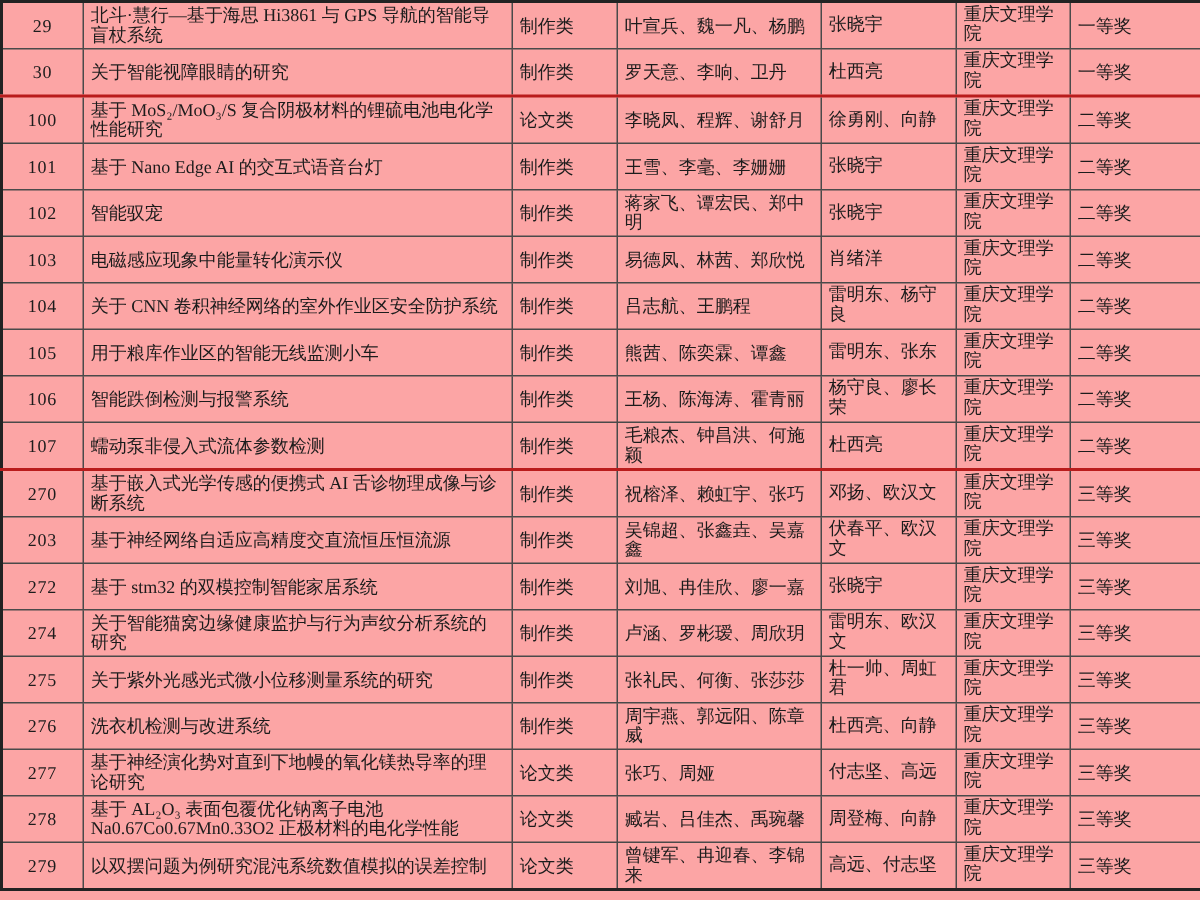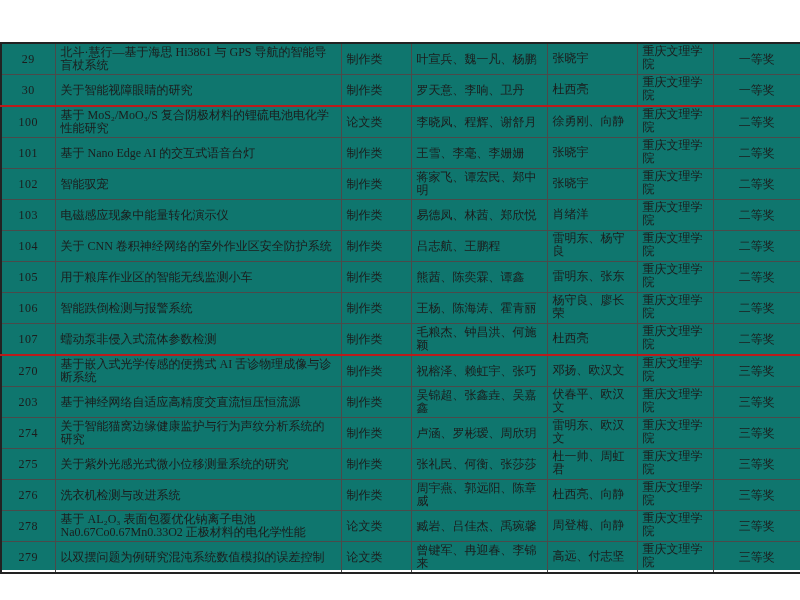--- a/index.html
+++ b/index.html
@@ -4,23 +4,22 @@
 <style>
   * { margin: 0; padding: 0; box-sizing: border-box; }
   html, body {
     width: 800px; height: 600px;
     background: #ffffff;
     font-family: "Liberation Serif", "DejaVu Serif", serif;
     color: #1c1c1c;
     overflow: hidden;
   }
   .page {
-    width: 800px; height: 528px;
-    background: #0f766e;
-    margin-top: 42px;
+    width: 800px; height: 600px;
+    background: #fca5a5;
   }
   table.awards {
     width: 800px;
     border-collapse: collapse;
     table-layout: fixed;
     border: 2px solid #222222;
   }
   table.awards td {
     border: 1px solid #4a4a4a;
     font-size: 12px;
@@ -35,21 +34,21 @@
     vertical-align: top;
     padding-top: 4px;
     font-family: "Liberation Serif", "DejaVu Serif", serif;
     letter-spacing: 0.5px;
   }
   td.col-title   { text-align: left; }
   td.col-category{ text-align: left; vertical-align: top; padding-top: 5px; }
   td.col-authors { text-align: left; }
   td.col-advisors{ text-align: left; font-family: Liberation Mono, monospace; }
   td.col-school  { text-align: left; font-family: Liberation Mono, monospace; }
-  td.col-award   { text-align: center; }
+  td.col-award   { text-align: left; }
   tr.section-start td {
     border-top: 2px solid #b91c1c;
   }
 </style>
 </head>
 <body>
 
 <div class="page">
   <table class="awards">
     <colgroup>
@@ -164,20 +163,29 @@
         <tr>
           <td class="col-no">203</td>
           <td class="col-title">基于神经网络自适应高精度交直流恒压恒流源</td>
           <td class="col-category">制作类</td>
           <td class="col-authors">吴锦超、张鑫垚、吴嘉鑫</td>
           <td class="col-advisors">伏春平、欧汉文</td>
           <td class="col-school">重庆文理学院</td>
           <td class="col-award">三等奖</td>
         </tr>
         <tr>
+          <td class="col-no">272</td>
+          <td class="col-title">基于 stm32 的双模控制智能家居系统</td>
+          <td class="col-category">制作类</td>
+          <td class="col-authors">刘旭、冉佳欣、廖一嘉</td>
+          <td class="col-advisors">张晓宇</td>
+          <td class="col-school">重庆文理学院</td>
+          <td class="col-award">三等奖</td>
+        </tr>
+        <tr>
           <td class="col-no">274</td>
           <td class="col-title">关于智能猫窝边缘健康监护与行为声纹分析系统的研究</td>
           <td class="col-category">制作类</td>
           <td class="col-authors">卢涵、罗彬瑷、周欣玥</td>
           <td class="col-advisors">雷明东、欧汉文</td>
           <td class="col-school">重庆文理学院</td>
           <td class="col-award">三等奖</td>
         </tr>
         <tr>
           <td class="col-no">275</td>
@@ -187,20 +195,29 @@
           <td class="col-advisors">杜一帅、周虹君</td>
           <td class="col-school">重庆文理学院</td>
           <td class="col-award">三等奖</td>
         </tr>
         <tr>
           <td class="col-no">276</td>
           <td class="col-title">洗衣机检测与改进系统</td>
           <td class="col-category">制作类</td>
           <td class="col-authors">周宇燕、郭远阳、陈章威</td>
           <td class="col-advisors">杜西亮、向静</td>
+          <td class="col-school">重庆文理学院</td>
+          <td class="col-award">三等奖</td>
+        </tr>
+        <tr>
+          <td class="col-no">277</td>
+          <td class="col-title">基于神经演化势对直到下地幔的氧化镁热导率的理论研究</td>
+          <td class="col-category">论文类</td>
+          <td class="col-authors">张巧、周娅</td>
+          <td class="col-advisors">付志坚、高远</td>
           <td class="col-school">重庆文理学院</td>
           <td class="col-award">三等奖</td>
         </tr>
         <tr>
           <td class="col-no">278</td>
           <td class="col-title">基于 AL₂O₃ 表面包覆优化钠离子电池 Na0.67Co0.67Mn0.33O2 正极材料的电化学性能</td>
           <td class="col-category">论文类</td>
           <td class="col-authors">臧岩、吕佳杰、禹琬馨</td>
           <td class="col-advisors">周登梅、向静</td>
           <td class="col-school">重庆文理学院</td>

